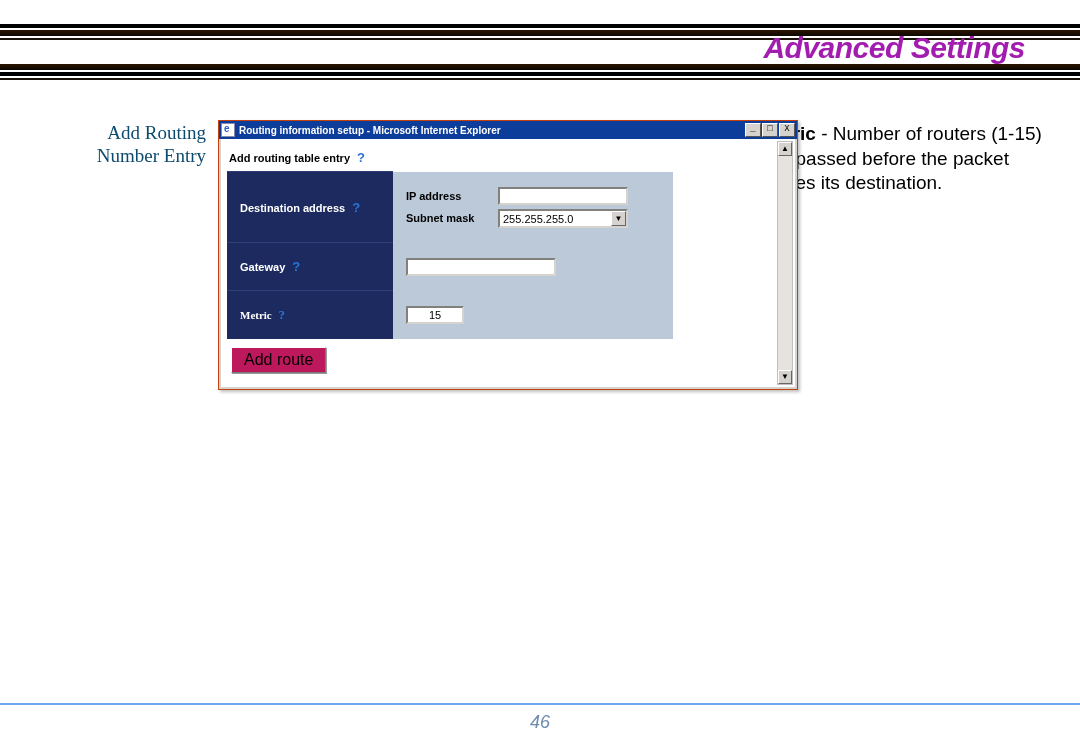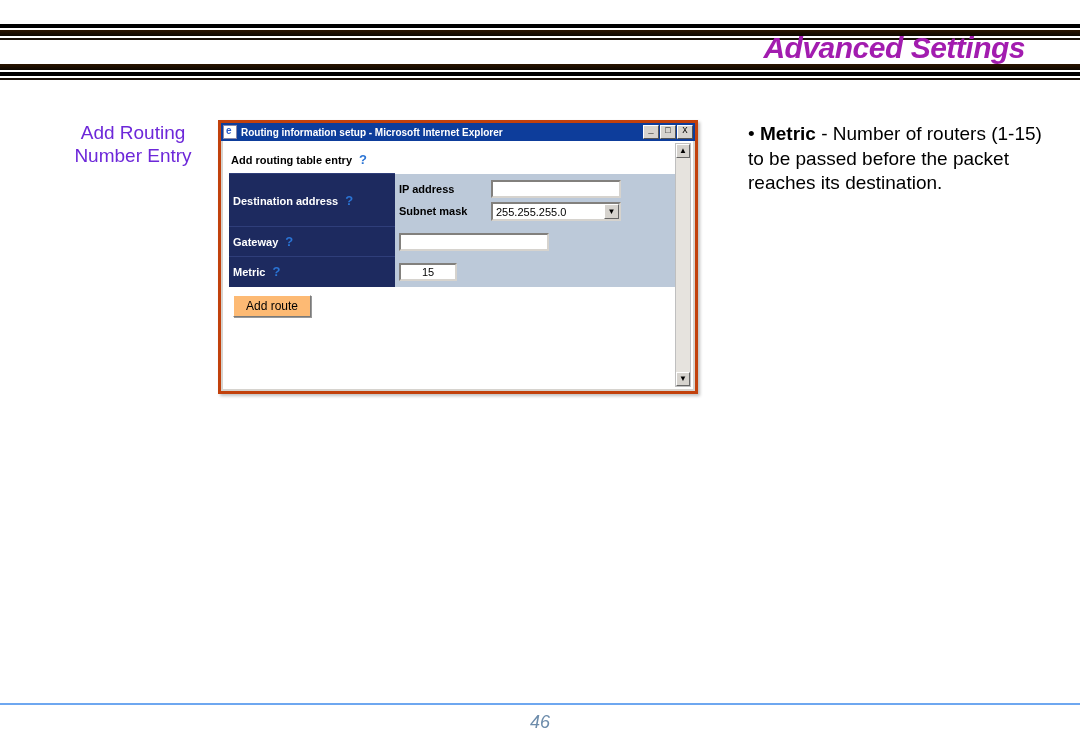--- a/index.html
+++ b/index.html
@@ -26,42 +26,43 @@
     letter-spacing: -0.5px;
   }
 
   
   .content { position: relative; padding: 38px 32px 0 32px; }
 
   .left-caption {
     position: absolute;
     left: 60px; top: 40px;
     width: 146px;
-    text-align: center;
+    text-align: right;
     font-size: 19px;
-    color: #6d28d9;
+    color: #0c4a6e;
     line-height: 1.2;
+    font-family: Liberation Serif, serif;
   }
 
   .right-desc {
     position: absolute;
     left: 748px; top: 40px;
     width: 312px;
     font-size: 19px;
     color: #000;
     line-height: 1.3;
   }
   .right-desc b { font-weight: bold; }
 
   
   .ie-window {
     position: absolute;
     left: 218px; top: 38px;
-    width: 480px;
-    border: 3px solid #c2410c;
+    width: 580px;
+    border: 1px solid #c2410c;
     background: #d6d3ce;
     box-shadow: 2px 2px 3px rgba(0,0,0,.25);
   }
   .title-bar {
     height: 18px;
     background: linear-gradient(to right,#0a246a,#a6caf0 70%,#0a246a 110%);
     background: #0d3d9b;
     display: flex;
     align-items: center;
     padding: 0 2px;
@@ -120,21 +121,21 @@
     font-weight: bold;
     font-size: 13px;
     padding-left: 4px;
   }
 
   .grid {
     width: 446px;
     border-collapse: collapse;
     font-size: 11px;
   }
-  .grid td { padding: 4px; vertical-align: top; }
+  .grid td { padding: 13px; vertical-align: top; }
 
   .cell-navy {
     background: #1d2a5f;
     color: #fff;
     font-weight: bold;
     padding: 6px 6px;
     border-top: 1px solid #2f3e7a;
     white-space: nowrap;
   }
   .cell-navy.sub { font-weight: bold; }
@@ -168,22 +169,22 @@
     position:absolute; right:2px; top:2px;
     width:15px; height:15px;
     background:#d6d3ce;
     border:1px solid #fff; border-right-color:#666; border-bottom-color:#666;
     font-size:8px; text-align:center; line-height:13px; color:#000;
   }
 
   .btn {
     margin: 8px 0 2px 4px;
     padding: 3px 12px;
-    font-size: 12px;
-    background: #fdba74;
+    font-size: 16px;
+    background: #be185d;
     border: 1px solid #fff;
     border-right-color:#7a7a7a; border-bottom-color:#7a7a7a;
     box-shadow: 1px 1px 0 #999;
     color:#000;
   }
 
   
   .bottom-rule { position:absolute; left:0; right:0; bottom:42px; height:2px; background:#6ea7f0; }
   .page-num {
     position:absolute; bottom:14px; left:0; right:0;
@@ -259,21 +260,21 @@
             <span>Gateway</span>
             <span class="help-q">?</span>
           </td>
           <td class="cell-light">
             <div class="inner-row">
               <input class="txt" style="width: 150px;" value="">
             </div>
           </td>
         </tr>
         <tr>
-          <td class="cell-navy sub" style="height:26px; vertical-align:middle;">
+          <td class="cell-navy sub" style="height:26px; vertical-align:middle;font-family:Liberation Serif, serif;">
             <span>Metric</span>
             <span class="help-q">?</span>
           </td>
           <td class="cell-light">
             <div class="inner-row">
               <input class="txt short" value="15" style="">
             </div>
           </td>
         </tr>
       </tbody>

